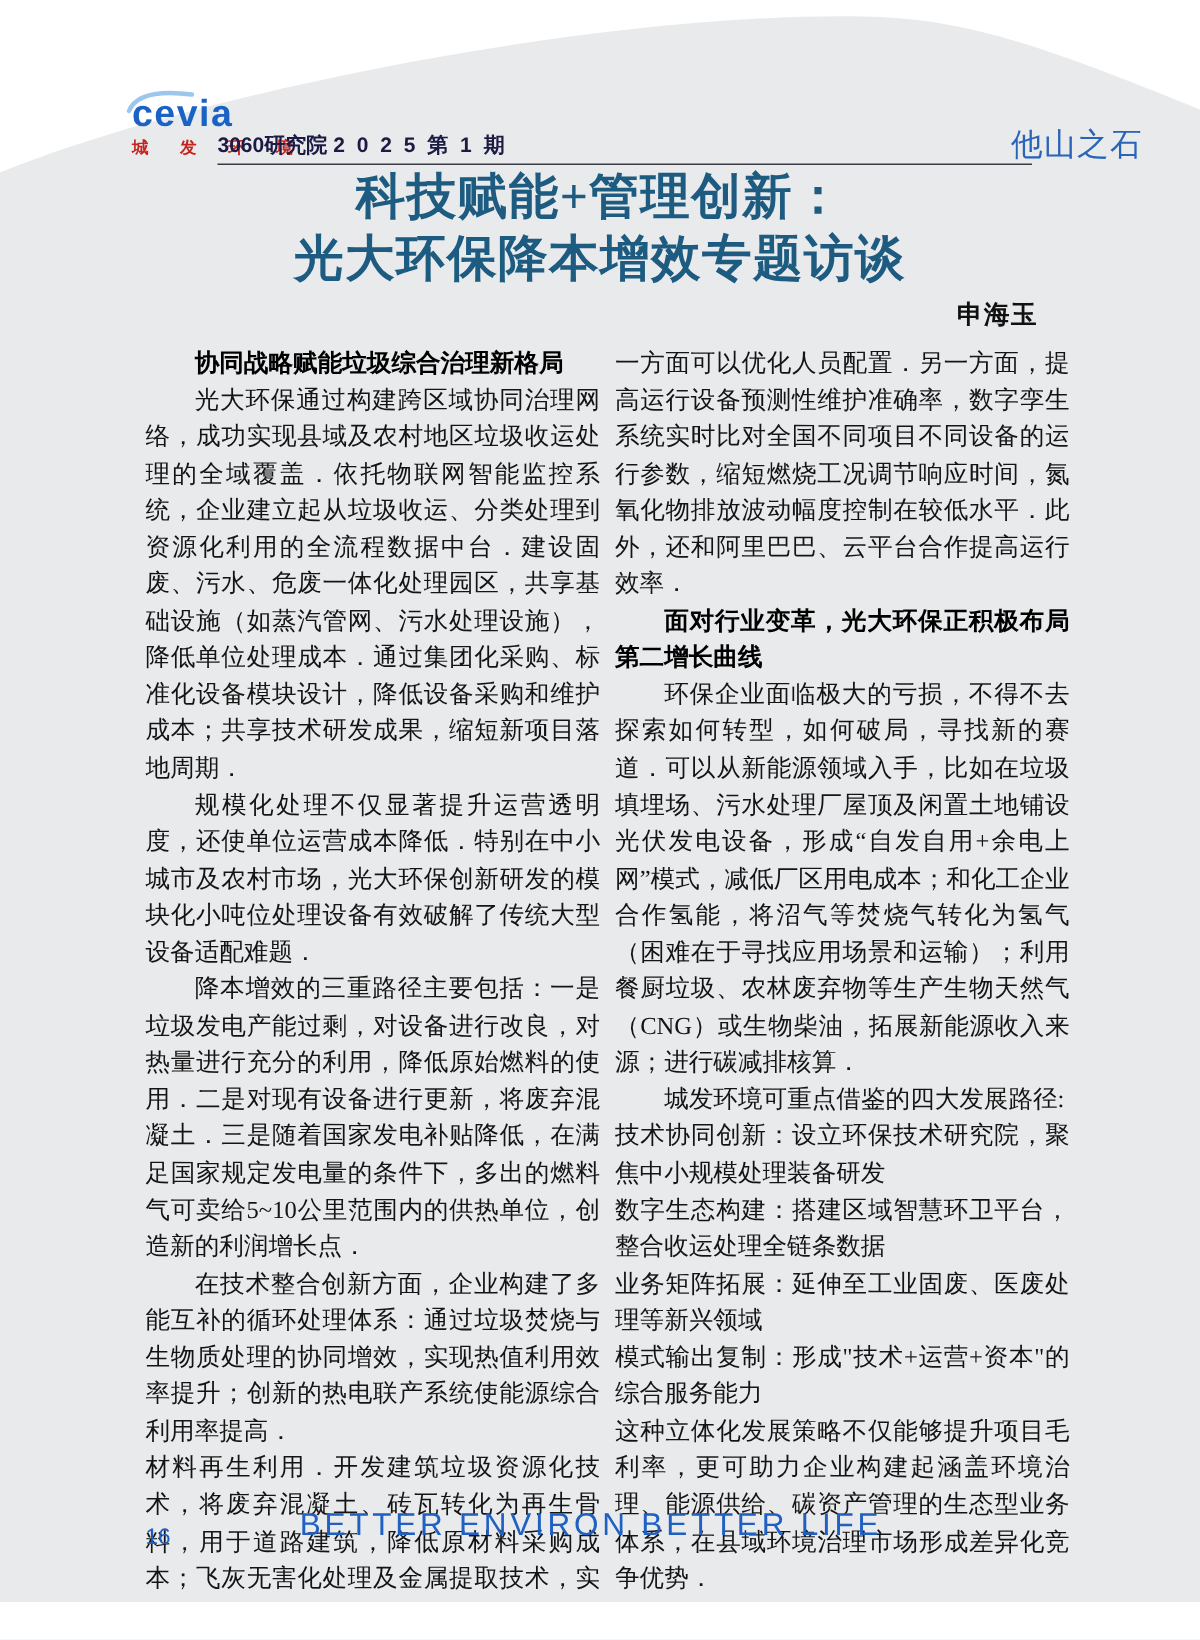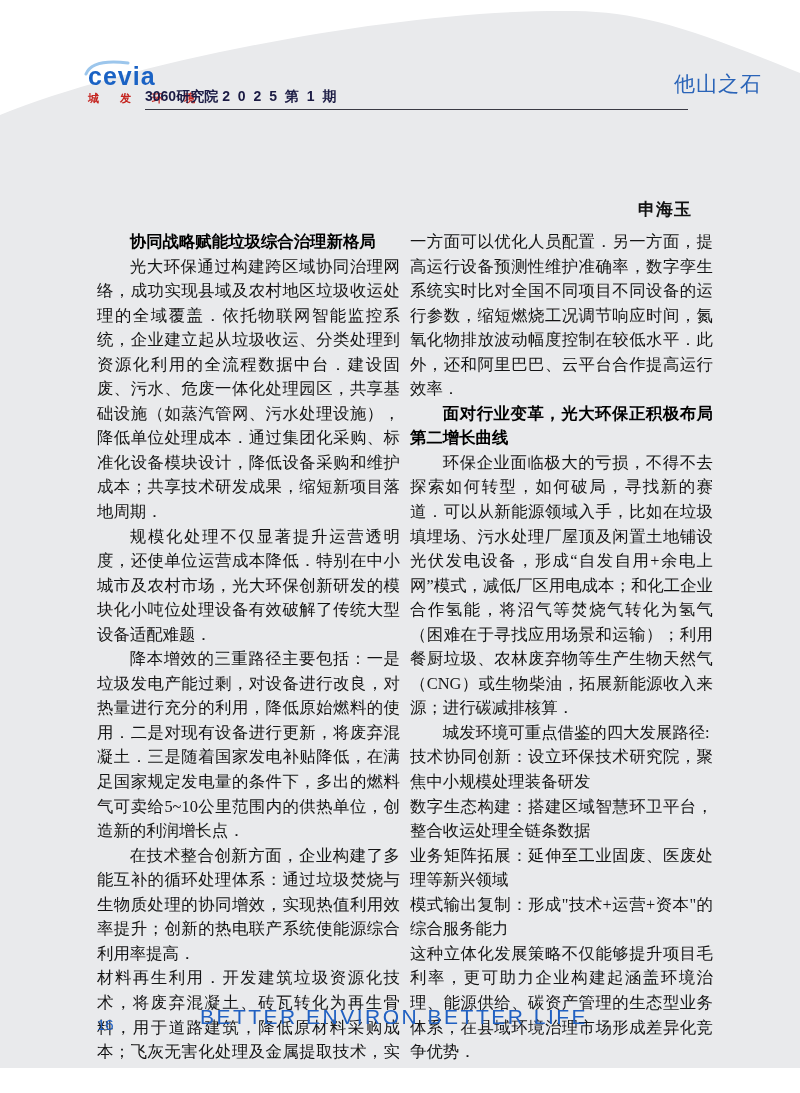--- a/index.html
+++ b/index.html
@@ -25,21 +25,21 @@
     margin-top:2px;white-space:nowrap;
   }
   .issue-line{
     position:absolute;left:145px;top:88px;width:543px;height:21px;
     border-bottom:1.5px solid #3a3a44;
     font-family:"Liberation Sans","DejaVu Sans",sans-serif;
     font-size:14px;font-weight:bold;color:#1b1b44;white-space:nowrap;
   }
   .issue-no{margin-left:4px;letter-spacing:2px;}
   .section-label{
-    position:absolute;right:38px;top:70px;
+    position:absolute;right:38px;top:82px;
     font-family:"Liberation Sans","DejaVu Sans",sans-serif;
     font-size:21px;font-weight:500;color:#2a64b8;letter-spacing:1px;
   }
   
   .title{
     position:absolute;left:0;right:0;top:112px;text-align:center;
     font-weight:bold;font-size:33px;line-height:41px;color:#1d5b80;
     letter-spacing:1px;
   }
   .author{
@@ -88,20 +88,24 @@
       </div>
       <div class="logo-sub">城 发 环 境</div>
     </div>
 
     <div class="issue-line">
       <span>3060研究院</span><span class="issue-no">2 0 2 5 第 1 期</span>
     </div>
 
     <div class="section-label">他山之石</div>
 
+    <div class="title">
+      <div>科技赋能+管理创新：</div>
+      <div>光大环保降本增效专题访谈</div>
+    </div>
     <div class="author">申海玉</div>
 
     <div class="cols">
       <div class="col">
         <p class="para bold ind">协同战略赋能垃圾综合治理新格局</p>
         <p class="para ind">光大环保通过构建跨区域协同治理网络，成功实现县域及农村地区垃圾收运处理的全域覆盖．依托物联网智能监控系统，企业建立起从垃圾收运、分类处理到资源化利用的全流程数据中台．建设固废、污水、危废一体化处理园区，共享基础设施（如蒸汽管网、污水处理设施），降低单位处理成本．通过集团化采购、标准化设备模块设计，降低设备采购和维护成本；共享技术研发成果，缩短新项目落地周期．</p>
         <p class="para ind">规模化处理不仅显著提升运营透明度，还使单位运营成本降低．特别在中小城市及农村市场，光大环保创新研发的模块化小吨位处理设备有效破解了传统大型设备适配难题．</p>
         <p class="para ind">降本增效的三重路径主要包括：一是垃圾发电产能过剩，对设备进行改良，对热量进行充分的利用，降低原始燃料的使用．二是对现有设备进行更新，将废弃混凝土．三是随着国家发电补贴降低，在满足国家规定发电量的条件下，多出的燃料气可卖给5~10公里范围内的供热单位，创造新的利润增长点．</p>
         <p class="para ind">在技术整合创新方面，企业构建了多能互补的循环处理体系：通过垃圾焚烧与生物质处理的协同增效，实现热值利用效率提升；创新的热电联产系统使能源综合利用率提高．</p>
         <p class="para">材料再生利用．开发建筑垃圾资源化技术，将废弃混凝土、砖瓦转化为再生骨料，用于道路建筑，降低原材料采购成本；飞灰无害化处理及金属提取技术，实现危险废物的资源化利用．智慧化运营体系重塑管理效能．</p>

